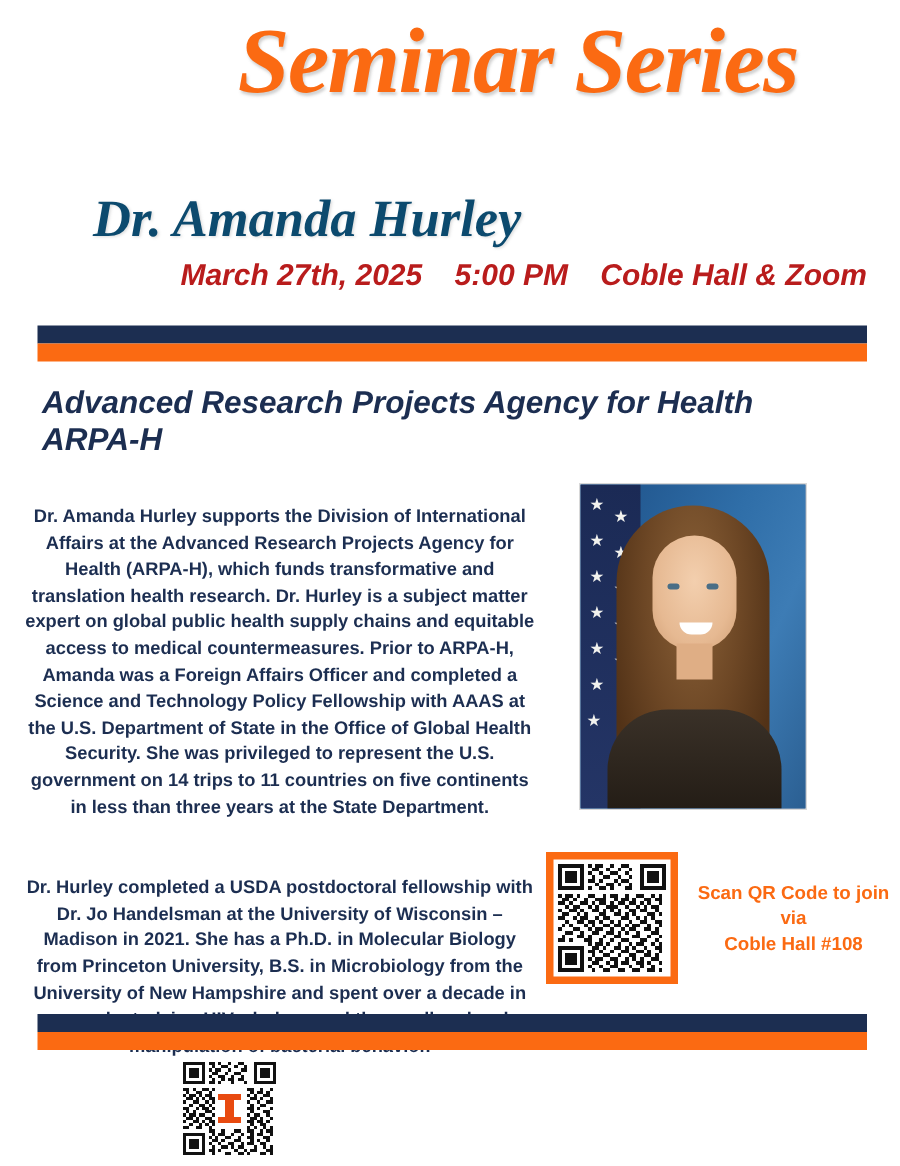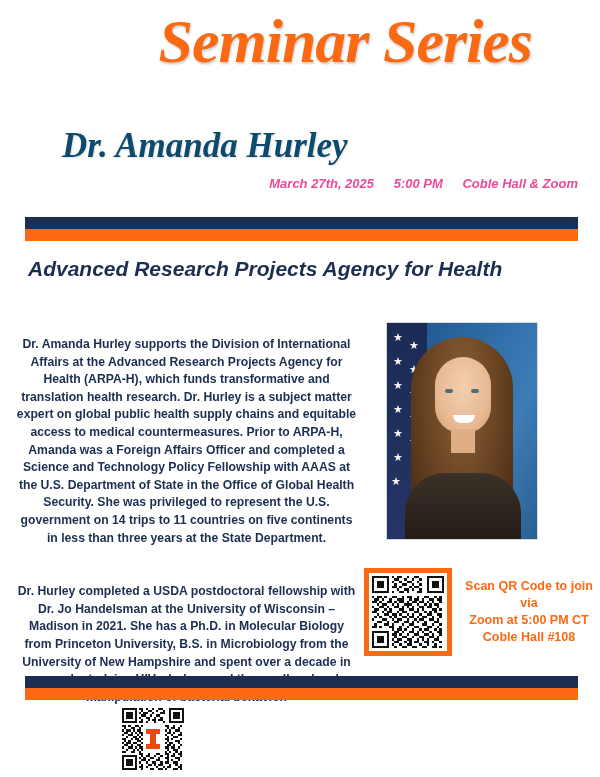--- a/index.html
+++ b/index.html
@@ -42,22 +42,22 @@
     font-style:italic;font-weight:bold;
     font-size:35px;line-height:40px;
     color:#0c4a6e;
     text-shadow:1px 1px 2px rgba(140,140,140,0.3);
     margin-left:38px;
   }
   .event-line{
     position:absolute;right:22px;top:172px;
     font-family:"Liberation Sans", sans-serif;
     font-style:italic;font-weight:bold;
-    font-size:13px;line-height:24px;
-    color:#ec4899;
+    font-size:20px;line-height:24px;
+    color:#b91c1c;
     white-space:nowrap;
   }
   .event-line span{margin-left:16px;}
   .event-line span:first-child{margin-left:0;}
 
   
   .bar-group{position:absolute;left:25px;width:553px;}
   .bar-navy{height:12px;background:#1C2E51;}
   .bar-orange{height:12px;background:#FB6A12;}
   .bars-top{top:217px;}
@@ -159,20 +159,21 @@
     </div>
   </div>
 
   <div class="bar-group bars-top">
     <div class="bar-navy"></div>
     <div class="bar-orange"></div>
   </div>
 
   <div class="section-title">
     <div>Advanced Research Projects Agency for Health</div>
+    <div>ARPA-H</div>
   </div>
 
   <div class="bio-col">
     <p class="bio-p">Dr. Amanda Hurley supports the Division of International Affairs at the Advanced Research Projects Agency for Health (ARPA-H), which funds transformative and translation health research. Dr. Hurley is a subject matter expert on global public health supply chains and equitable access to medical countermeasures. Prior to ARPA-H, Amanda was a Foreign Affairs Officer and completed a Science and Technology Policy Fellowship with AAAS at the U.S. Department of State in the Office of Global Health Security. She was privileged to represent the U.S. government on 14 trips to 11 countries on five continents in less than three years at the State Department.</p>
     <p class="bio-p">Dr. Hurley completed a USDA postdoctoral fellowship with Dr. Jo Handelsman at the University of Wisconsin – Madison in 2021. She has a Ph.D. in Molecular Biology from Princeton University, B.S. in Microbiology from the University of New Hampshire and spent over a decade in research studying HIV, cholera, and the small molecule manipulation of bacterial behavior.</p>
   </div>
 
   <div class="photo">
     <div class="bg"></div>
     <div class="flag">
@@ -415,21 +416,20 @@
             <rect x="12" y="28" width="2" height="1"></rect>
           <rect x="16" y="28" width="2" height="1"></rect>
             <rect x="20" y="28" width="2" height="1"></rect>
           <rect x="24" y="28" width="2" height="1"></rect>
             <rect x="27" y="28" width="1" height="1"></rect>
         </g>
       </svg>
     </div>
     <div class="qr-caption">
       <div>Scan QR Code to join via</div>
-      <div>Zoom at 5:00 PM CT</div>
       <div>Coble Hall #108</div>
     </div>
   </div>
 
   <div class="bar-group bars-bottom">
     <div class="bar-navy"></div>
     <div class="bar-orange"></div>
   </div>
 
   <div class="footer">

